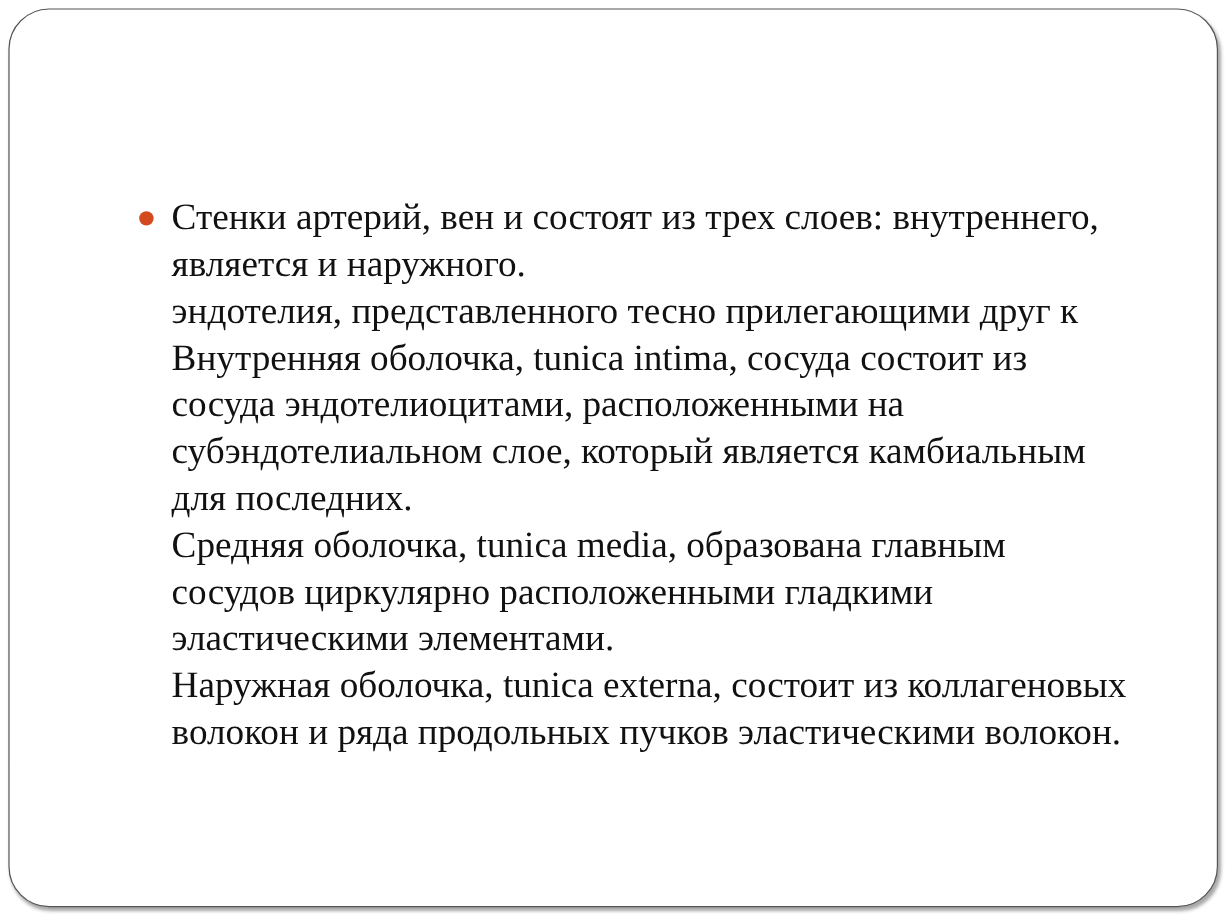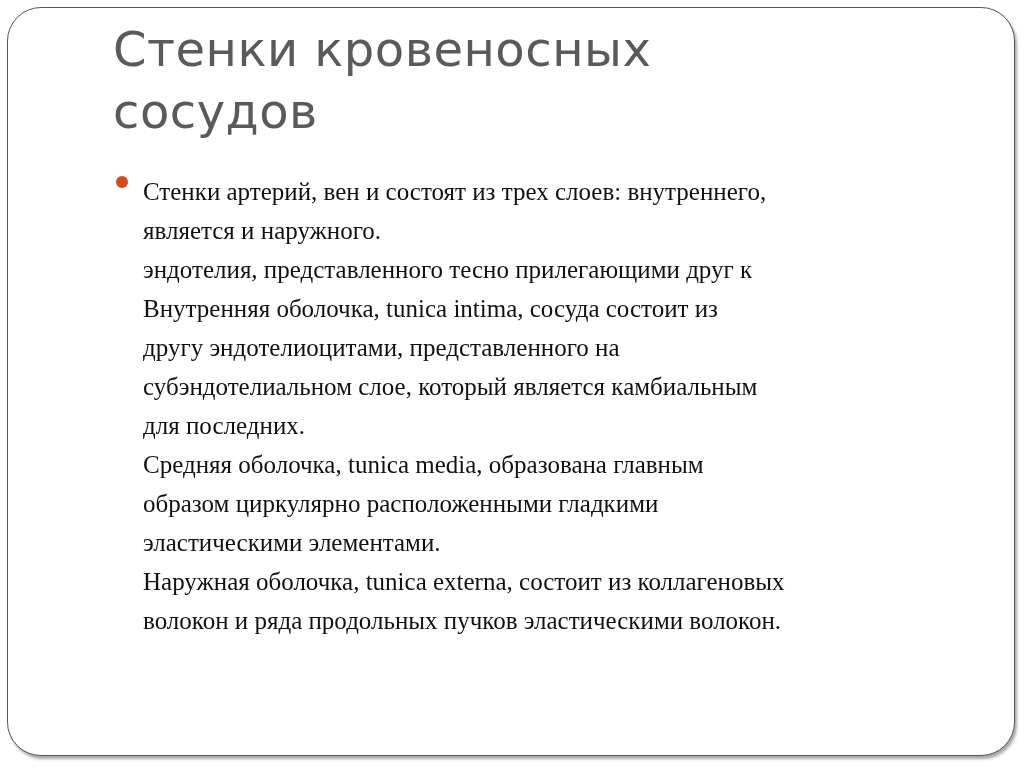--- a/index.html
+++ b/index.html
@@ -37,24 +37,24 @@
       font-family: "DejaVu Sans", sans-serif;
       font-weight: normal;
       font-size: 48px;
       line-height: 62px;
       color: #5a5a5a;
       letter-spacing: 0.5px;
     }
     .body {
       position: absolute;
       left: 143px;
-      top: 172px;
+      top: 161px;
       width: 840px;
       font-family: "Liberation Serif", serif;
-      font-size: 25px;
+      font-size: 31px;
       line-height: 39px;
       color: #111111;
     }
     .bullet {
       position: absolute;
       left: 116px;
       top: 176px;
       width: 12px;
       height: 12px;
       border-radius: 50%;
@@ -64,34 +64,30 @@
       display: block;
       white-space: nowrap;
     }
   </style>
 </head>
 <body>
 
 <div class="slide">
   <div class="frame"></div>
 
-  <h1 class="title">
-    <span class="line">Стенки кровеносных</span>
-    <span class="line">сосудов</span>
-  </h1>
 
   <span class="bullet" style="background: rgb(211, 74, 30);"></span>
 
   <div class="body">
     <span class="line">Стенки артерий, вен и  состоят из трех слоев: внутреннего,</span>
     <span class="line">является и наружного.</span>
     <span class="line">эндотелия, представленного тесно прилегающими друг к</span>
     <span class="line">Внутренняя оболочка, tunica intima, сосуда состоит из</span>
-    <span class="line">другу эндотелиоцитами, представленного на</span>
+    <span class="line">сосуда эндотелиоцитами, расположенными на</span>
     <span class="line">субэндотелиальном слое, который является камбиальным</span>
     <span class="line">для последних.</span>
     <span class="line">Средняя оболочка, tunica media, образована главным</span>
-    <span class="line">образом циркулярно расположенными гладкими</span>
+    <span class="line">сосудов циркулярно расположенными гладкими</span>
     <span class="line">эластическими элементами.</span>
     <span class="line">Наружная оболочка, tunica externa, состоит из коллагеновых</span>
     <span class="line">волокон и ряда продольных пучков эластическими волокон.</span>
   </div>
 </div>
 
 </body></html>

